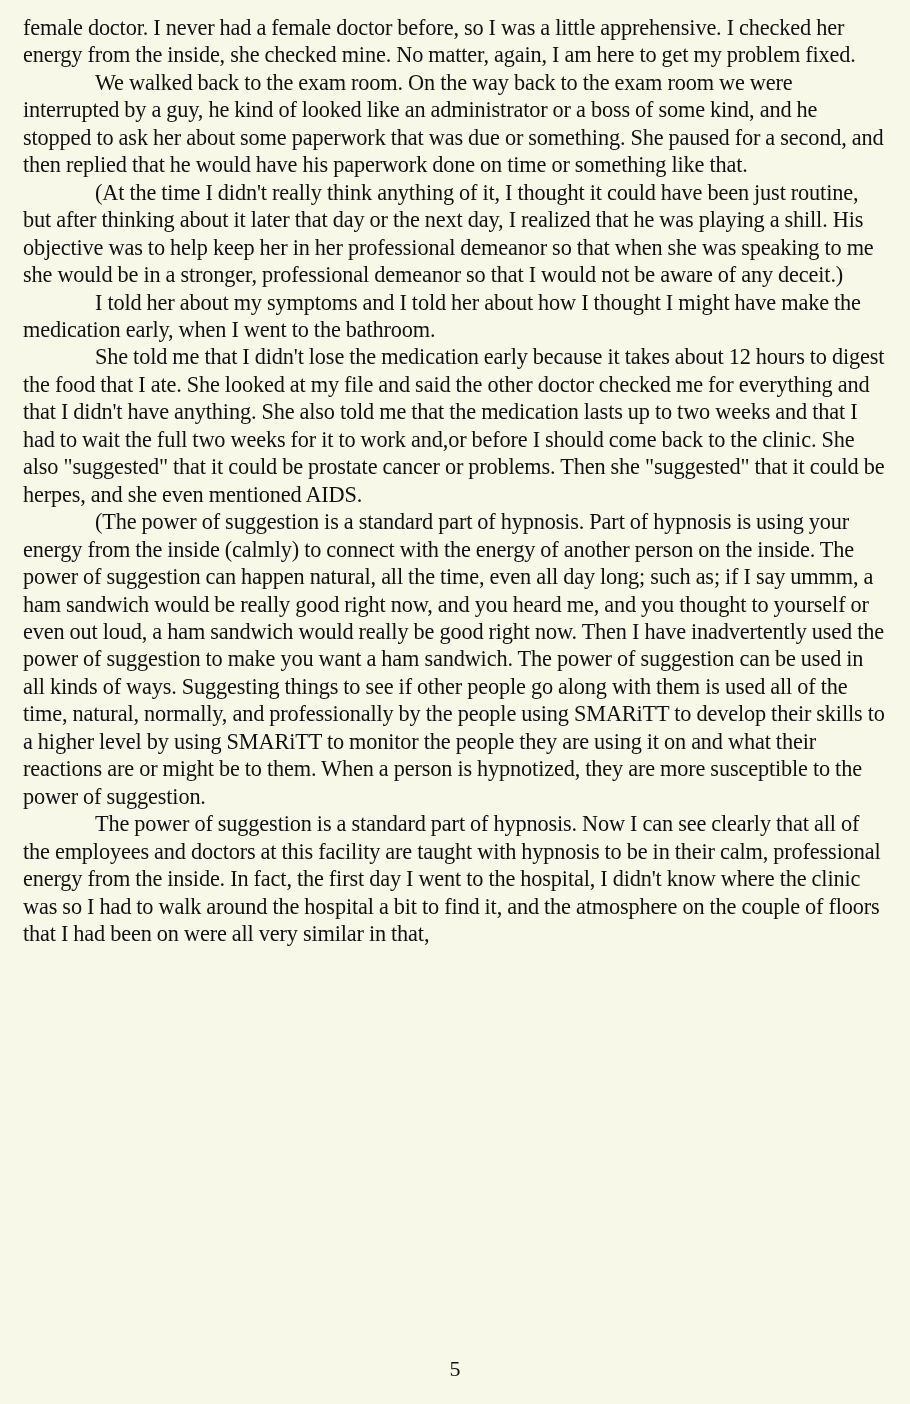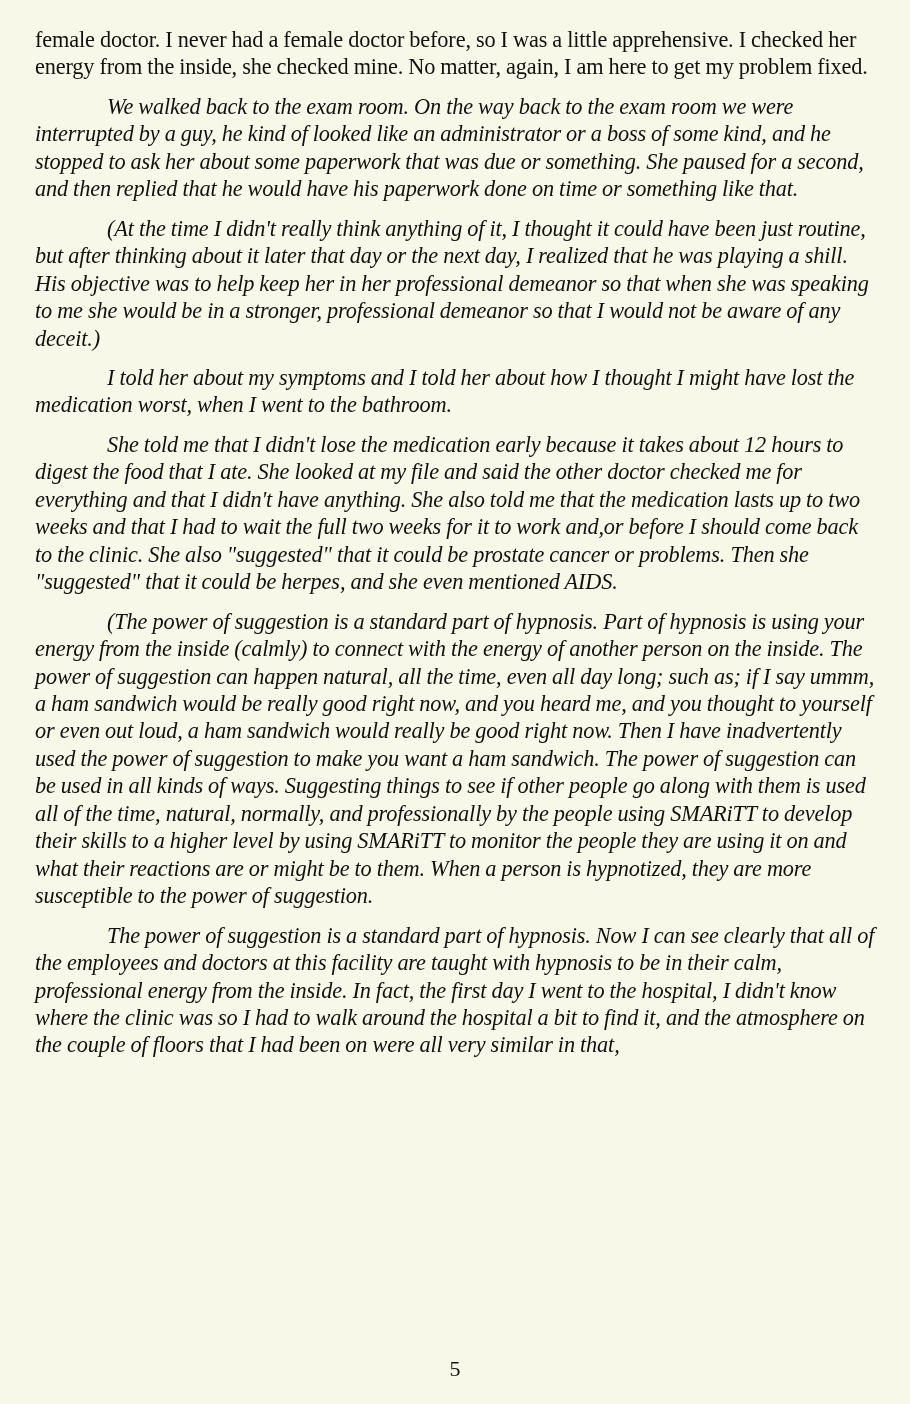--- a/index.html
+++ b/index.html
@@ -19,45 +19,44 @@
     top: 14px;
     width: 866px;
     font-family: "Liberation Serif", "DejaVu Serif", serif;
     font-size: 22.3px;
     line-height: 27.45px;
     color: #111111;
     letter-spacing: -0.15px;
     word-spacing: -0.3px;
   }
   .page p {
-    margin: 12px;
+    margin: 0;
     padding: 0;
   }
   .page p.indent {
     text-indent: 72px;
-    font-style: italic;
   }
   .page-number {
     position: absolute;
     left: 0;
     width: 910px;
     top: 1356px;
     text-align: center;
     font-family: "Liberation Serif", "DejaVu Serif", serif;
     font-size: 22px;
     line-height: 26px;
     color: #111111;
   }
 </style>
 </head>
 <body>
 
 <div class="page">
   <p>female doctor. I never had a female doctor before, so I was a little apprehensive. I checked her energy from the inside, she checked mine. No matter, again, I am here to get my problem fixed.</p>
   <p class="indent">We walked back to the exam room. On the way back to the exam room we were interrupted by a guy, he kind of looked like an administrator or a boss of some kind, and he stopped to ask her about some paperwork that was due or something. She paused for a second, and then replied that he would have his paperwork done on time or something like that.</p>
   <p class="indent">(At the time I didn't really think anything of it, I thought it could have been just routine, but after thinking about it later that day or the next day, I realized that he was playing a shill. His objective was to help keep her in her professional demeanor so that when she was speaking to me she would be in a stronger, professional demeanor so that I would not be aware of any deceit.)</p>
-  <p class="indent">I told her about my symptoms and I told her about how I thought I might have lost the medication worst, when I went to the bathroom.</p>
+  <p class="indent">I told her about my symptoms and I told her about how I thought I might have make the medication early, when I went to the bathroom.</p>
   <p class="indent">She told me that I didn't lose the medication early because it takes about 12 hours to digest the food that I ate. She looked at my file and said the other doctor checked me for everything and that I didn't have anything. She also told me that the medication lasts up to two weeks and that I had to wait the full two weeks for it to work and,or before I should come back to the clinic. She also "suggested" that it could be prostate cancer or problems. Then she "suggested" that it could be herpes, and she even mentioned AIDS.</p>
   <p class="indent">(The power of suggestion is a standard part of hypnosis. Part of hypnosis is using your energy from the inside (calmly) to connect with the energy of another person on the inside. The power of suggestion can happen natural, all the time, even all day long; such as; if I say ummm, a ham sandwich would be really good right now, and you heard me, and you thought to yourself or even out loud, a ham sandwich would really be good right now. Then I have inadvertently used the power of suggestion to make you want a ham sandwich. The power of suggestion can be used in all kinds of ways. Suggesting things to see if other people go along with them is used all of the time, natural, normally, and professionally by the people using SMARiTT to develop their skills to a higher level by using SMARiTT to monitor the people they are using it on and what their reactions are or might be to them. When a person is hypnotized, they are more susceptible to the power of suggestion.</p>
   <p class="indent">The power of suggestion is a standard part of hypnosis. Now I can see clearly that all of the employees and doctors at this facility are taught with hypnosis to be in their calm, professional energy from the inside. In fact, the first day I went to the hospital, I didn't know where the clinic was so I had to walk around the hospital a bit to find it, and the atmosphere on the couple of floors that I had been on were all very similar in that,</p>
 </div>
 
 <div class="page-number">5</div>
 
 </body></html>

